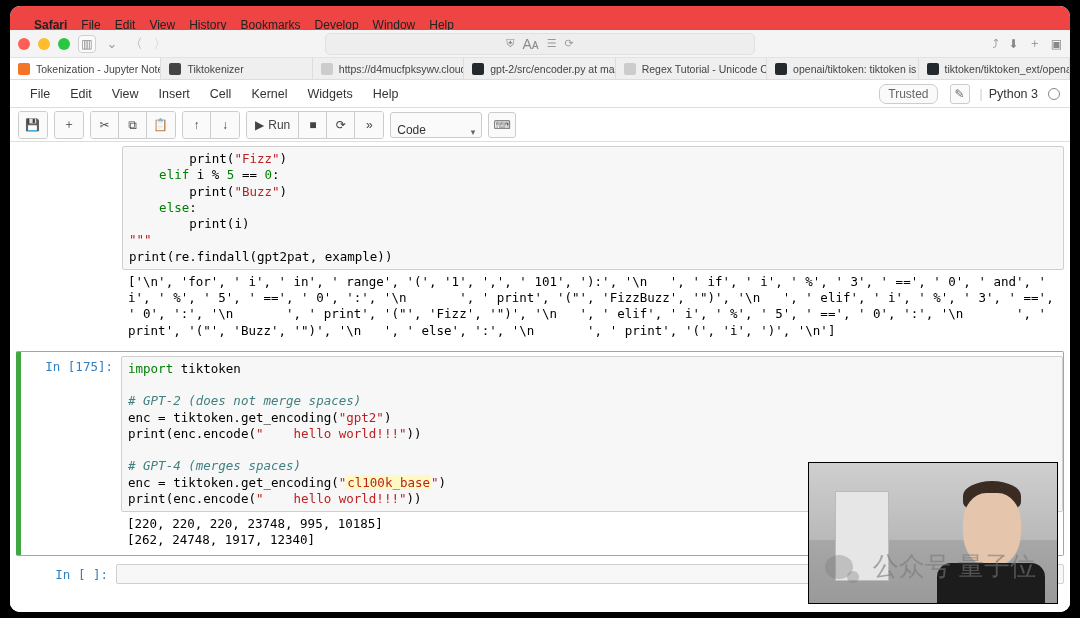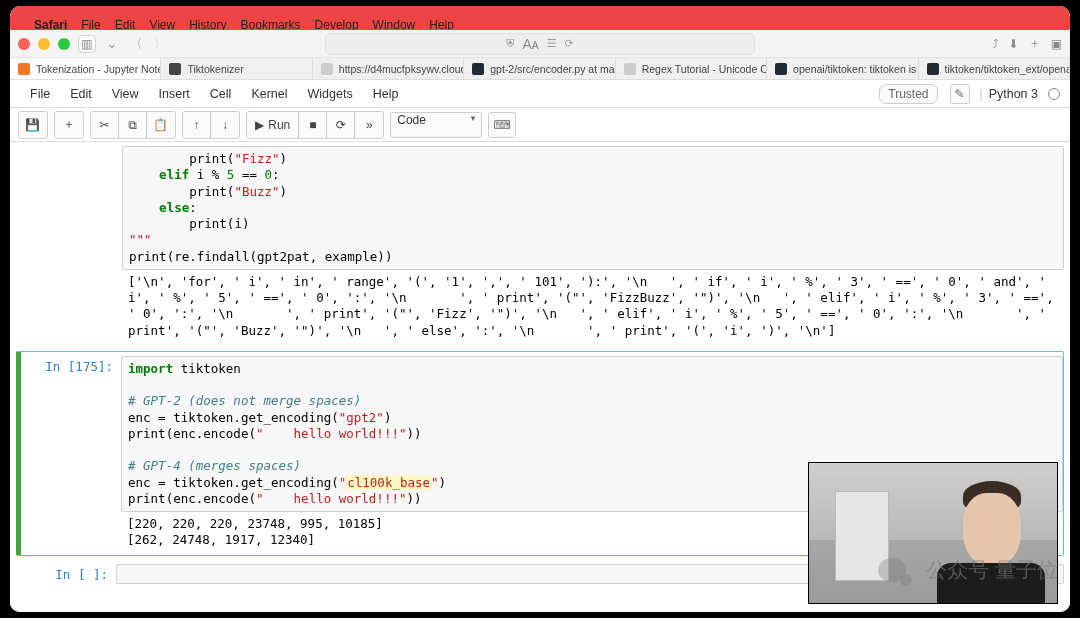--- a/index.html
+++ b/index.html
@@ -25,45 +25,45 @@
 .jmenu .mi{padding:4px 10px;font-size:12.5px;color:#333}
 .jmenu .trusted{margin-left:auto;margin-right:12px;font-size:12px;color:#666;border:1px solid #ccc;border-radius:7px;padding:2px 8px;background:#fafafa}
 .pencil{width:20px;height:20px;border:1px solid #ccc;border-radius:3px;display:flex;align-items:center;justify-content:center;margin-right:10px;color:#666;background:#fafafa}
 .kernel{font-size:12.5px;color:#333;margin-right:6px}
 .kernel-ind{width:12px;height:12px;border:1px solid #888;border-radius:50%;display:inline-block;margin-left:4px}
 .toolbar{height:34px;border-bottom:1px solid #ddd;display:flex;align-items:center;padding:0 8px;gap:6px}
 .tgroup{display:flex;border:1px solid #ccc;border-radius:3px;overflow:hidden}
 .tbtn{width:28px;height:26px;display:flex;align-items:center;justify-content:center;background:#fafafa;border-right:1px solid #ccc;color:#444;font-size:12px}
 .tbtn:last-child{border-right:none}
 .runbtn{width:auto;padding:0 8px;gap:4px}
-.cellsel{height:26px;width:92px;border:1px solid #ccc;border-radius:3px;background:#fafafa;font-size:12px;padding:0 6px;display:flex;align-items:flex-start;justify-content:space-between;color:#333}
+.cellsel{height:26px;width:92px;border:1px solid #ccc;border-radius:3px;background:#fafafa;font-size:12px;padding:0 6px;display:flex;align-items:flex-end;justify-content:space-between;color:#333}
 .kbd{width:28px;height:26px;border:1px solid #ccc;border-radius:3px;display:flex;align-items:center;justify-content:center;background:#fafafa;color:#666}
 .nbarea{flex:1;overflow:hidden;padding:0 6px;background:#fff}
 .cell{display:flex;margin:4px 0}
 .prompt{width:100px;text-align:right;padding:3px 8px 0 0;font-family:Menlo,Monaco,monospace;font-size:12.5px;color:#307fc1;white-space:nowrap}
 .cellbody{flex:1}
 .inputarea{border:1px solid #cfcfcf;background:#f7f7f7;border-radius:2px;padding:4px 6px}
 .codetxt,.outtxt{font-family:Menlo,Monaco,monospace;font-size:12.5px;line-height:1.3;white-space:pre;color:#000}
 .outtxt{white-space:pre-wrap;word-break:break-all;padding:4px 6px 2px 6px}
-.kw{color:#008000;font-weight:bold}
+.kw{color:#008000;font-weight:normal}
 .str{color:#ba2121}
 .call{color:#000}
 .cmt{color:#408080;font-style:italic}
 .num{color:#008000}
 .hl{background:#fef9c3;padding:0 1px}
 .cell.sel{background:#fff;border:1px solid #66b2ff;border-left:5px solid #42a642;padding:4px 0 4px 0;border-radius:2px}
 .cell.sel .prompt{color:#307fc1}
 .topcell .cellbody{padding-left:6px}
 .video{position:absolute;right:12px;bottom:8px;width:250px;height:142px;background:#2a2a2a;border:1px solid #000}
 .video .room{position:absolute;inset:0;background:linear-gradient(180deg,#cfcfcf 0%,#b9b9b9 55%,#a7a7a7 55%,#9a9a9a 100%)}
 .video .door{position:absolute;left:26px;top:28px;width:54px;height:90px;background:#e6e6e6;border:1px solid #bbb}
 .video .head{position:absolute;right:36px;top:30px;width:58px;height:74px;border-radius:40% 40% 46% 46%;background:#e6c5ad}
 .video .hair{position:absolute;right:36px;top:18px;width:58px;height:30px;border-radius:50% 50% 30% 30%;background:#3a2c22}
 .video .body{position:absolute;right:12px;bottom:0;width:108px;height:40px;background:#1c1c1c;border-radius:14px 14px 0 0}
-.wm{position:absolute;right:12px;bottom:28px;display:flex;align-items:center;gap:20px;color:rgba(120,120,120,.6);font-size:21px;font-weight:500}
+.wm{position:absolute;right:34px;bottom:28px;display:flex;align-items:center;gap:20px;color:rgba(120,120,120,.6);font-size:26px;font-weight:500}
 .wm .bubble{width:28px;height:24px;border-radius:50%;background:rgba(120,120,120,.35);position:relative}
 .wm .bubble::after{content:"";position:absolute;right:-6px;bottom:-4px;width:12px;height:12px;border-radius:50%;background:rgba(120,120,120,.35)}
 </style>
 </head>
 <body>
 
 <div class="macwin">
 
   <div class="menubar">
     <span class="apple"></span>

